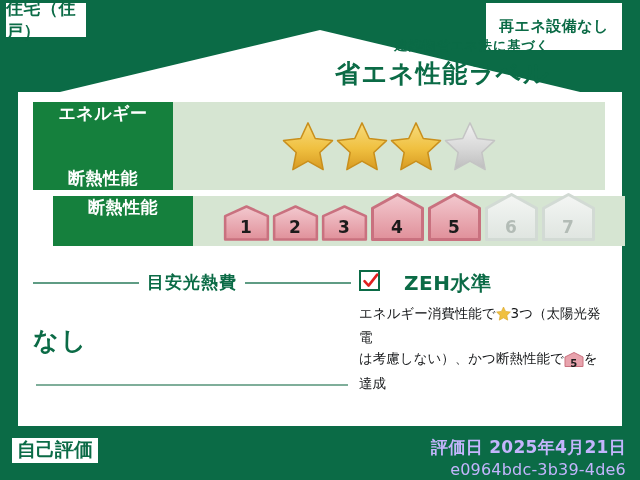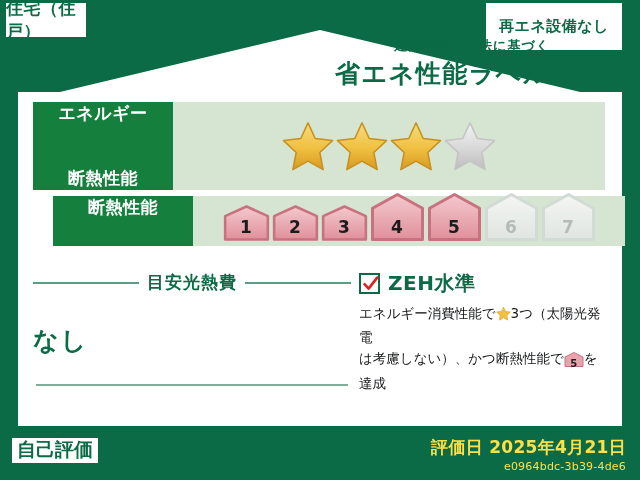--- a/index.html
+++ b/index.html
@@ -199,22 +199,21 @@
     position: absolute;
     left: 3px; right: 3px;
     top: 128px;
     height: 2px;
     background: #7fae9a;
   }
 
   
   #zeh-head {
     display: flex;
-    align-items: center;
-    gap: 8px;
+    gap: 24px;
     margin-top: 14px;
   }
   #zeh-check {
     width: 21px; height: 21px;
     border: 2px solid #0b6b46;
     background: #fff;
     position: relative;
     flex: 0 0 21px;
   }
   #zeh-check svg { position: absolute; left: 1px; top: 0px; }
@@ -269,24 +268,24 @@
   #address {
     color: #ffffff;
     font-size: 11.5px;
     padding-bottom: 2px;
     white-space: nowrap;
   }
   #footer-right {
     position: absolute;
     right: 14px; top: 6px;
     text-align: right;
-    color: #fde047;
+    color: #c4b5fd;
   }
   #eval-date { font-size: 17px; font-weight: bold; letter-spacing: .3px; }
-  #eval-id   { font-size: 11px; margin-top: 1px; letter-spacing: .2px; }
+  #eval-id   { font-size: 16px; margin-top: 1px; letter-spacing: .2px; }
 </style>
 </head>
 <body>
 
 <div id="label-root">
 
   <div id="roof"></div>
 
   <div class="corner-badge" id="badge-left">住宅（住戸）</div>
 

